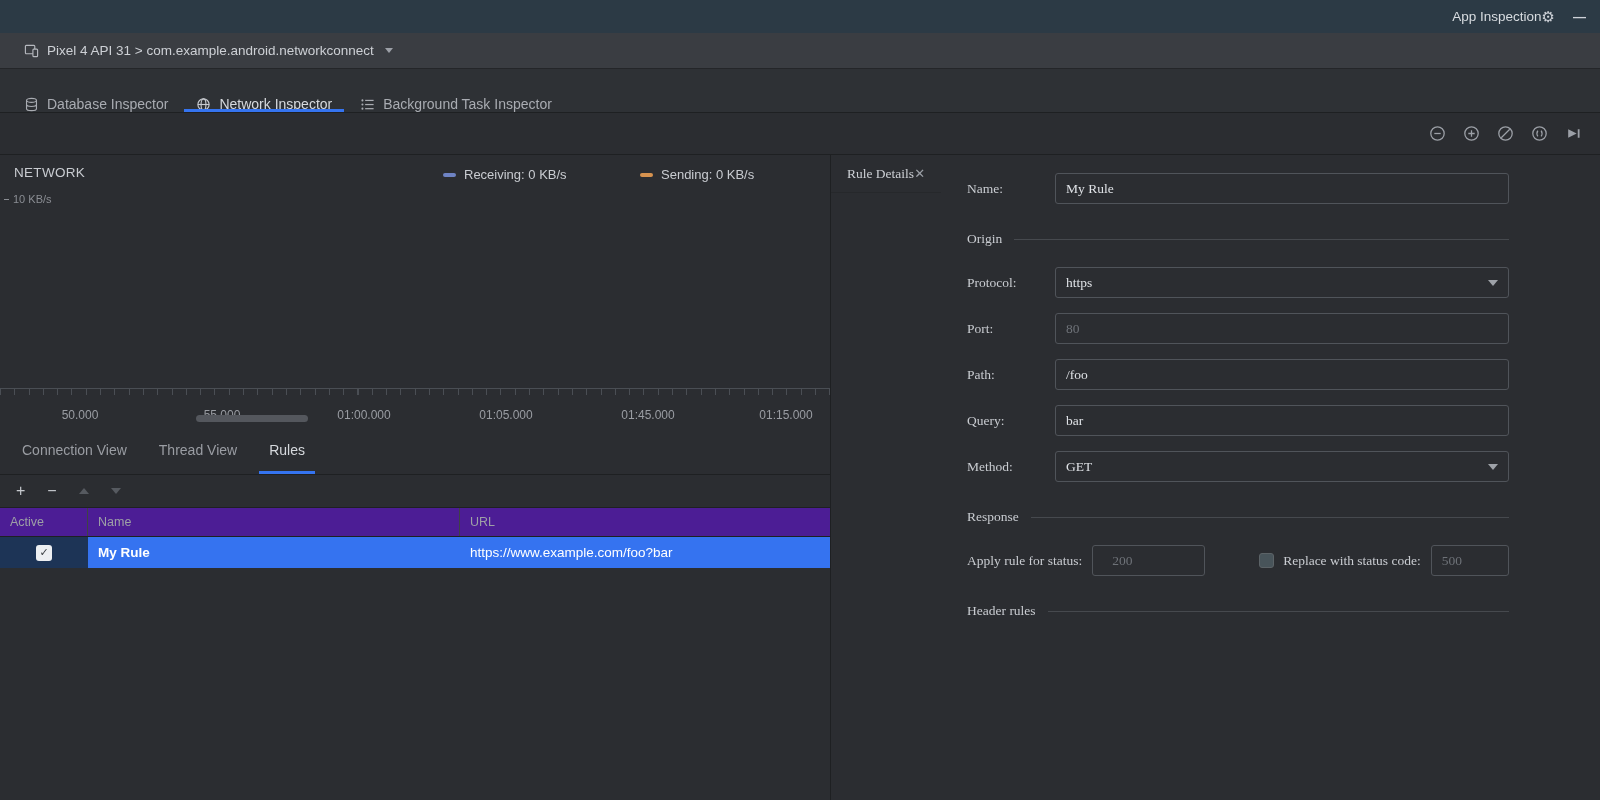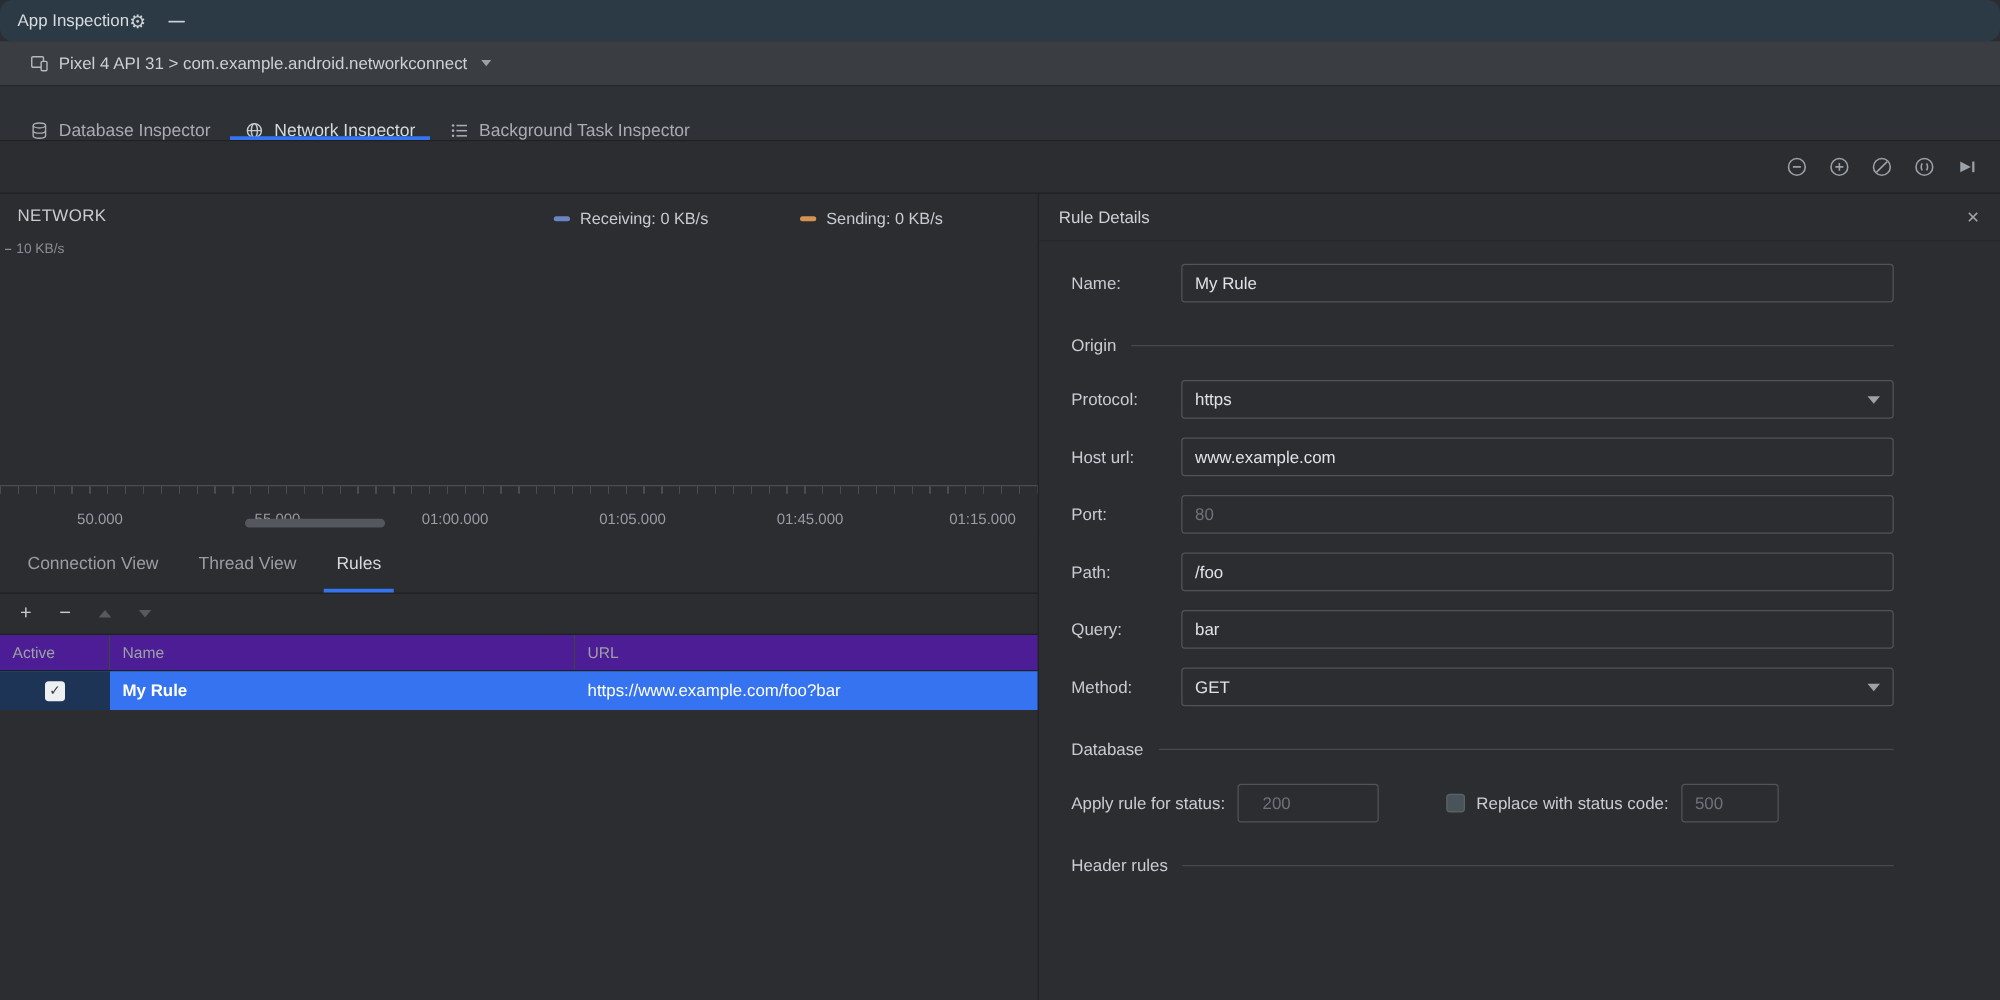--- a/index.html
+++ b/index.html
@@ -4,21 +4,21 @@
 <style>
   * { box-sizing: border-box; margin: 0; padding: 0; }
   html,body { width:1600px; height:800px; overflow:hidden; }
   body {
     font-family: "Liberation Sans", "DejaVu Sans", sans-serif;
     background:#2B2D31; color:#C9CCD1; font-size:13.5px;
   }
 
   
   .titlebar { height:33px; background:#2C3A45; display:flex; align-items:center;
-    justify-content:flex-start; padding:0 14px;border-radius:10px; }
+    justify-content:flex-end; padding:0 14px; }
   .titlebar-title { font-size:13.5px; color:#D8DCE0; }
   .win-icons { display:flex; gap:18px; align-items:center; color:#CED2D8; }
   .gear { font-size:15px; }
   .minim { font-size:13px; font-weight:bold; }
 
   
   .processbar { height:36px; background:#3A3D42; border-bottom:1px solid #242629;
     display:flex; align-items:center; padding:0 24px; gap:8px; }
   .processbar-label { font-size:13.5px; color:#CDD0D5; }
   .chev-down { width:0; height:0; border-left:4px solid transparent;
@@ -36,21 +36,21 @@
   .itab.active svg { color:#C8CBD0; }
 
   
   .main-toolbar { height:42px; background:#2B2D31; border-bottom:1px solid #1E2022;
     display:flex; align-items:center; justify-content:flex-end; gap:17px; padding-right:18px; }
   .tool-icon { display:flex; color:#9CA0A7; }
 
   
   .content { display:flex; height:645px; }
   .left { width:831px; border-right:1px solid #1E2022; display:flex; flex-direction:column; }
-  .right { flex:1; display:flex; flex-direction:column; }
+  .right { flex:1; display:flex; flex-direction:row;font-family:Liberation Serif, serif; }
 
   
   .chart { height:270px; position:relative; background:#2B2D31; }
   .chart-title { position:absolute; left:14px; top:10px; font-size:13.5px;
     letter-spacing:.3px; color:#C9CCD1; }
   .y-label { position:absolute; left:4px; top:38px; font-size:11px; color:#8A8D93;
     display:flex; align-items:center; gap:4px; }
   .y-tick { width:5px; height:1px; background:#8A8D93; }
   .legend { position:absolute; top:12px; display:flex; align-items:center; gap:8px;
     font-size:13px; color:#C9CCD1; }
@@ -300,24 +300,20 @@
       </div>
 
       <div class="frow">
         <span class="flabel">Protocol:</span>
         <div class="dropdown">
           <span>https</span>
           <span class="dd-chev"></span>
         </div>
       </div>
 
-      <div class="frow">
-        <span class="flabel">Host url:</span>
-        <input class="finput" value="www.example.com" style="">
-      </div>
 
       <div class="frow">
         <span class="flabel">Port:</span>
         <input class="finput" placeholder="80" style="">
       </div>
 
       <div class="frow">
         <span class="flabel">Path:</span>
         <input class="finput" value="/foo" style="">
       </div>
@@ -329,21 +325,21 @@
 
       <div class="frow">
         <span class="flabel">Method:</span>
         <div class="dropdown">
           <span>GET</span>
           <span class="dd-chev"></span>
         </div>
       </div>
 
       <div class="section">
-        <span class="section-title">Database</span>
+        <span class="section-title">Response</span>
         <span class="section-line"></span>
       </div>
 
       <div class="status-row">
         <span>Apply rule for status:</span>
         <input class="finput small-input" placeholder="200" style="">
         <span class="spacer"></span>
         <span class="cb-unchecked"></span>
         <span class="cb-label">Replace with status code:</span>
         <input class="finput tiny-input" placeholder="500" style="">

